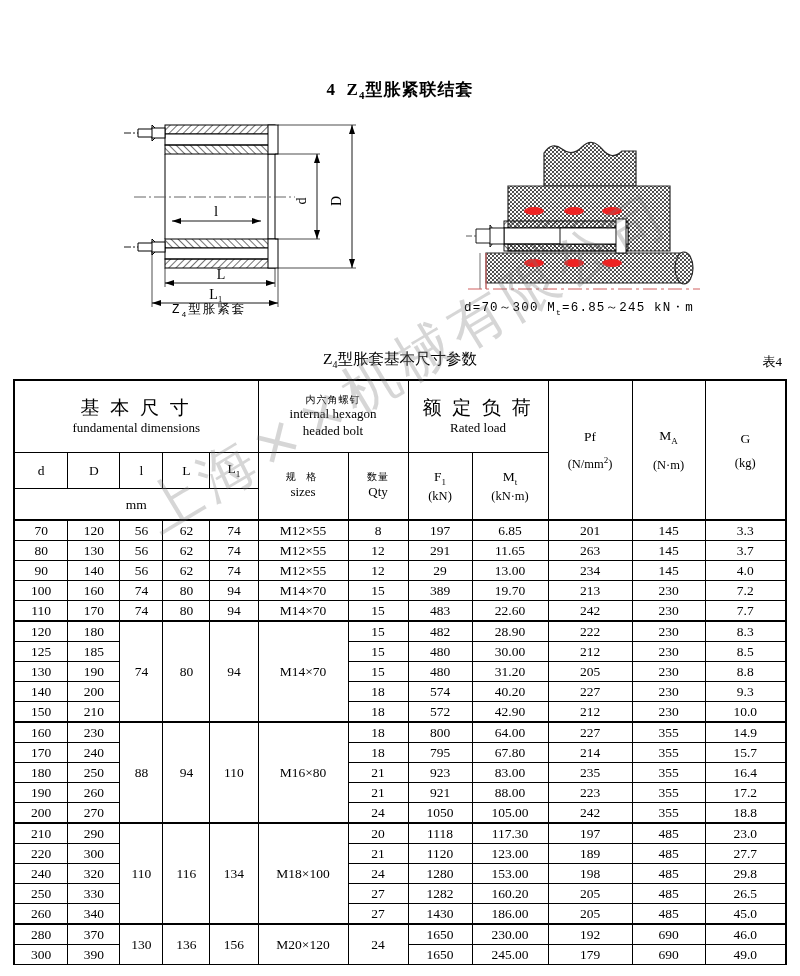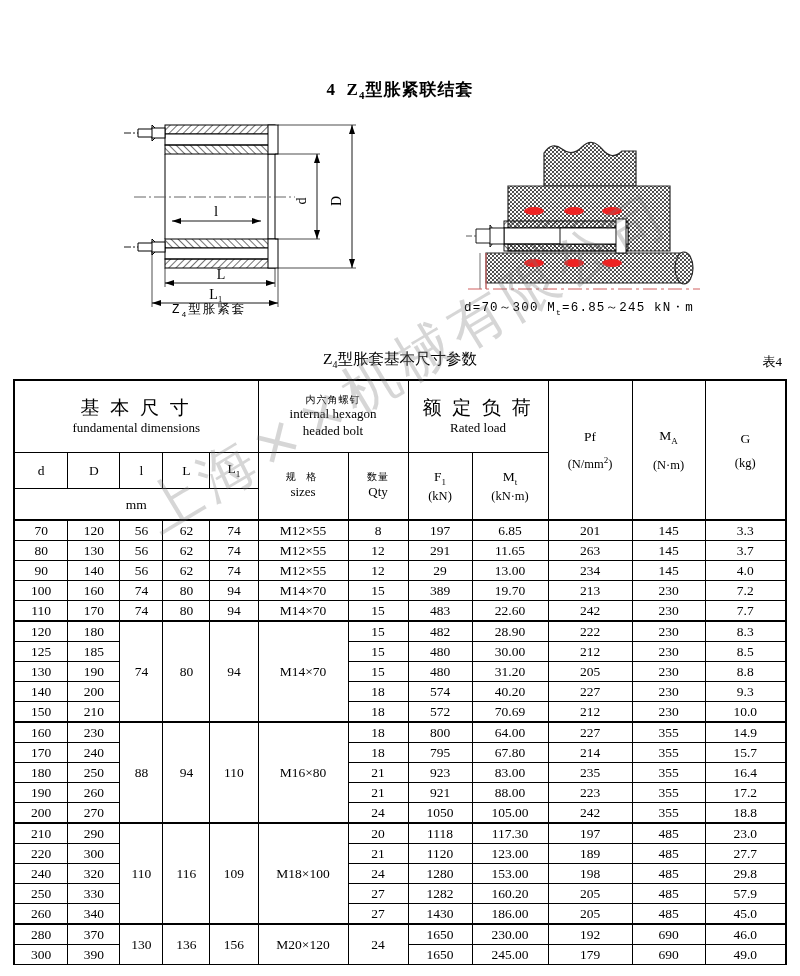--- a/index.html
+++ b/index.html
@@ -463,21 +463,21 @@
         <td>40.20</td>
         <td>227</td>
         <td>230</td>
         <td class="outer-r">9.3</td>
       </tr>
       <tr class="datarow">
         <td class="outer-l">150</td>
         <td>210</td>
         <td>18</td>
         <td>572</td>
-        <td>70.69</td>
+        <td>42.90</td>
         <td>212</td>
         <td>230</td>
         <td class="outer-r">10.0</td>
       </tr>
       <tr class="datarow group-sep">
         <td class="outer-l grp-top">160</td>
         <td class="grp-top">230</td>
         <td class="grp-top" rowspan="5">88</td>
         <td class="grp-top" rowspan="5">94</td>
         <td class="grp-top" rowspan="5">110</td>
@@ -527,21 +527,21 @@
         <td>105.00</td>
         <td>242</td>
         <td>355</td>
         <td class="outer-r">18.8</td>
       </tr>
       <tr class="datarow group-sep">
         <td class="outer-l grp-top">210</td>
         <td class="grp-top">290</td>
         <td class="grp-top" rowspan="5">110</td>
         <td class="grp-top" rowspan="5">116</td>
-        <td class="grp-top" rowspan="5">109</td>
+        <td class="grp-top" rowspan="5">134</td>
         <td class="grp-top" rowspan="5">M18×100</td>
         <td class="grp-top">20</td>
         <td class="grp-top">1118</td>
         <td class="grp-top">117.30</td>
         <td class="grp-top">197</td>
         <td class="grp-top">485</td>
         <td class="outer-r grp-top">23.0</td>
       </tr>
       <tr class="datarow">
         <td class="outer-l">220</td>
@@ -564,21 +564,21 @@
         <td class="outer-r">29.8</td>
       </tr>
       <tr class="datarow">
         <td class="outer-l">250</td>
         <td>330</td>
         <td>27</td>
         <td>1282</td>
         <td>160.20</td>
         <td>205</td>
         <td>485</td>
-        <td class="outer-r">57.9</td>
+        <td class="outer-r">26.5</td>
       </tr>
       <tr class="datarow">
         <td class="outer-l">260</td>
         <td>340</td>
         <td>27</td>
         <td>1430</td>
         <td>186.00</td>
         <td>205</td>
         <td>485</td>
         <td class="outer-r">45.0</td>

